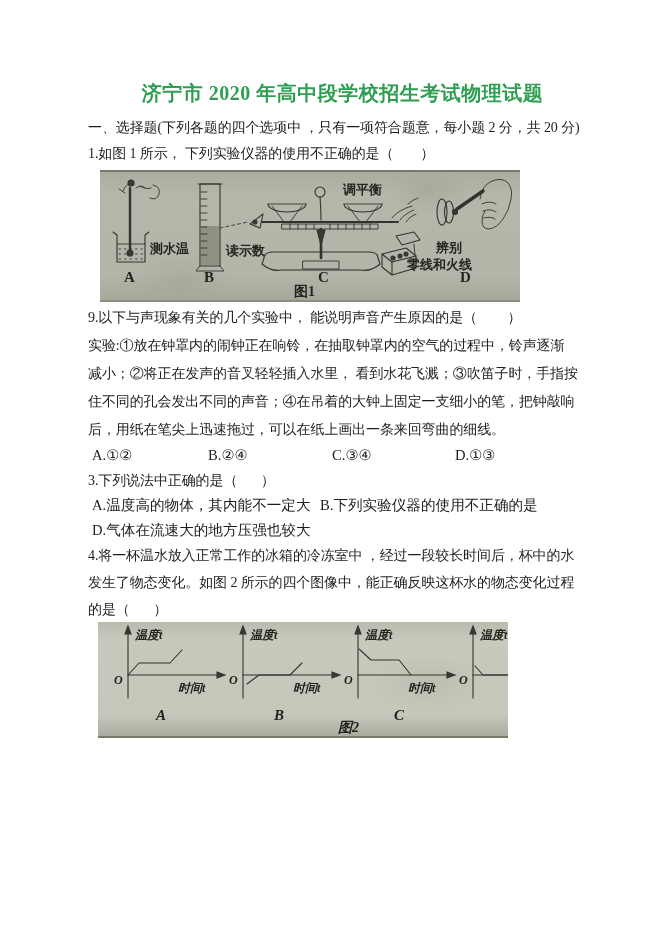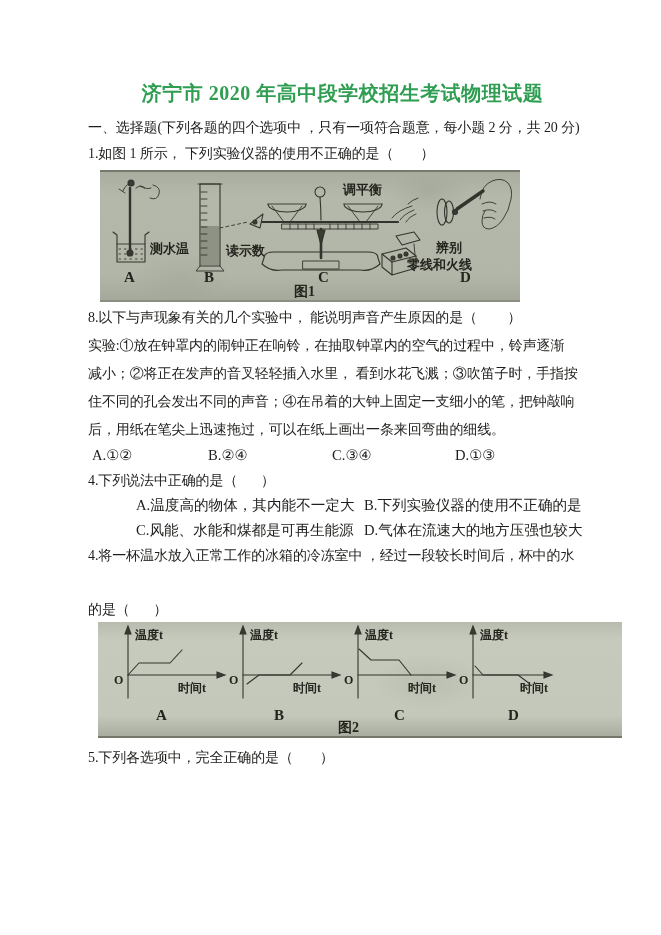--- a/index.html
+++ b/index.html
@@ -11,36 +11,37 @@
   .title{
     position:absolute;top:80px;left:0;width:661px;text-align:center;
     font-size:20px;font-weight:bold;letter-spacing:.5px;
   }
   .t{
     position:absolute;left:88px;font-size:14px;white-space:pre;
     letter-spacing:-0.1px;line-height:22px;
   }
   .row{position:absolute;left:92px;display:flex;font-size:14.6px;white-space:pre;}
   .ow1{width:116px;font-family:Liberation Serif, serif;}  .ow2{width:124px;}  .ow3{width:123px;}
-  .qw{width:228px;margin-left:44px;}
+  .qw{width:228px;}
   .fig{position:absolute;overflow:hidden;}
   .fig1{
     left:100px;top:170px;width:420px;height:128px;
     background:
       radial-gradient(60px 30px at 330px 20px,rgba(120,125,110,.18),rgba(0,0,0,0) 70%),
       radial-gradient(70px 35px at 80px 105px,rgba(120,125,110,.14),rgba(0,0,0,0) 70%),
       linear-gradient(180deg,#a9ad9f,#b4b8aa 18%,#b2b6a8 80%,#a5a99b);
     border-top:2px solid #767a6c;border-bottom:2px solid #8b8f81;
   }
   .fig2{
-    left:98px;top:622px;width:524px;height:114px;
+    left:98px;top:622px;width:410px;height:114px;
     background:
       radial-gradient(80px 40px at 330px 60px,rgba(110,115,100,.12),rgba(0,0,0,0) 70%),
       linear-gradient(180deg,#b8bcae,#c6cabc 15%,#c4c8ba 82%,#a9ad9f);
     border-bottom:2px solid #75796b;
+    font-style:italic;
   }
   .fig svg{display:block;}
   .fig svg text{
     font-family:"Liberation Serif","DejaVu Serif",serif;
     font-size:13px;font-weight:bold;fill:#24241e;
   }
   .fig svg text.letter{font-size:15px;font-weight:bold;letter-spacing:1px;}
   .fig svg text.cap{font-size:14px;}
   .fig svg text.small{font-size:12px;}
   .sk{stroke:#33332d;stroke-width:1.1;fill:none;stroke-linecap:round;stroke-linejoin:round;}
@@ -125,44 +126,44 @@
         <path class="sk thin" d="M355,39 l4,-4"></path>
         <path class="sk thin" d="M380,27 q2,-14 12,-18 q10,-4 16,2 q5,6 3,16 q-2,12 -8,20 q-6,9 -14,10 q-7,0 -7,-8 q0,-6 3,-10 m-3,-7 q8,-4 14,0 m-13,7 q8,-3 13,1 m-12,6 q7,-2 11,1"></path>
         <text x="336" y="80">辨别</text>
         <text x="307" y="97">零线和火线</text>
         <text class="letter" x="360" y="110">D</text>
       </g>
       <text class="cap" x="194" y="124">图1</text>
     </svg>
   </div>
 
-  <div class="t" style="top:307px">8.以下与声现象有关的几个实验中， 能说明声音产生原因的是（         ）</div>
+  <div class="t" style="top:307px">9.以下与声现象有关的几个实验中， 能说明声音产生原因的是（         ）</div>
   <div class="t" style="top:335px">实验:①放在钟罩内的闹钟正在响铃，在抽取钟罩内的空气的过程中，铃声逐渐</div>
   <div class="t" style="top:391px">住不同的孔会发出不同的声音；④在吊着的大钟上固定一支细小的笔，把钟敲响</div>
   <div class="t" style="top:363px">减小；②将正在发声的音叉轻轻插入水里， 看到水花飞溅；③吹笛子时，手指按</div>
   <div class="t" style="top:419px">后，用纸在笔尖上迅速拖过，可以在纸上画出一条来回弯曲的细线。</div>
 
   <div class="row" style="top:446px">
     <span class="ow1">A.①②</span>
     <span class="ow2">B.②④</span>
     <span class="ow3">C.③④</span>
     <span>D.①③</span>
   </div>
 
-  <div class="t" style="top:470px">4.下列说法中正确的是（       ）</div>
+  <div class="t" style="top:470px">3.下列说法中正确的是（       ）</div>
   <div class="row" style="top:496px">
     <span class="qw">A.温度高的物体，其内能不一定大</span>
     <span>B.下列实验仪器的使用不正确的是</span>
   </div>
   <div class="row" style="top:521px">
-    <span class="qw">C.风能、水能和煤都是可再生能源</span>
     <span>D.气体在流速大的地方压强也较大</span>
   </div>
 
   <div class="t" style="top:545px">4.将一杯温水放入正常工作的冰箱的冷冻室中 ，经过一段较长时间后，杯中的水</div>
+  <div class="t" style="top:572px">发生了物态变化。如图 2 所示的四个图像中，能正确反映这杯水的物态变化过程</div>
   <div class="t" style="top:599px">的是（       ）</div>
 
   <div class="fig fig2">
     <svg width="460" height="114" viewBox="0 0 460 114">
 
       <g>
         <line class="sk" x1="30" y1="76" x2="30" y2="8"></line>
           <polygon class="skf" points="30,4 27,12 33,12"></polygon>
         <line class="sk" x1="30" y1="53" x2="123" y2="53"></line>
           <polygon class="skf" points="127,53 119,50 119,56"></polygon>
@@ -205,15 +206,14 @@
         <text class="small" x="382" y="17">温度t</text>
         <text class="small" x="422" y="70">时间t</text>
         <text class="small" x="361" y="62">O</text>
         <polyline class="sk" points="377,44 385,53 420,53 432,62"></polyline>
         <text class="letter" x="410" y="98">D</text>
       </g>
       <text class="cap" x="240" y="110">图2</text>
     </svg>
   </div>
 
-  <div class="t" style="top:747px">5.下列各选项中，完全正确的是（        ）</div>
 
 </div>
 
 </body></html>

